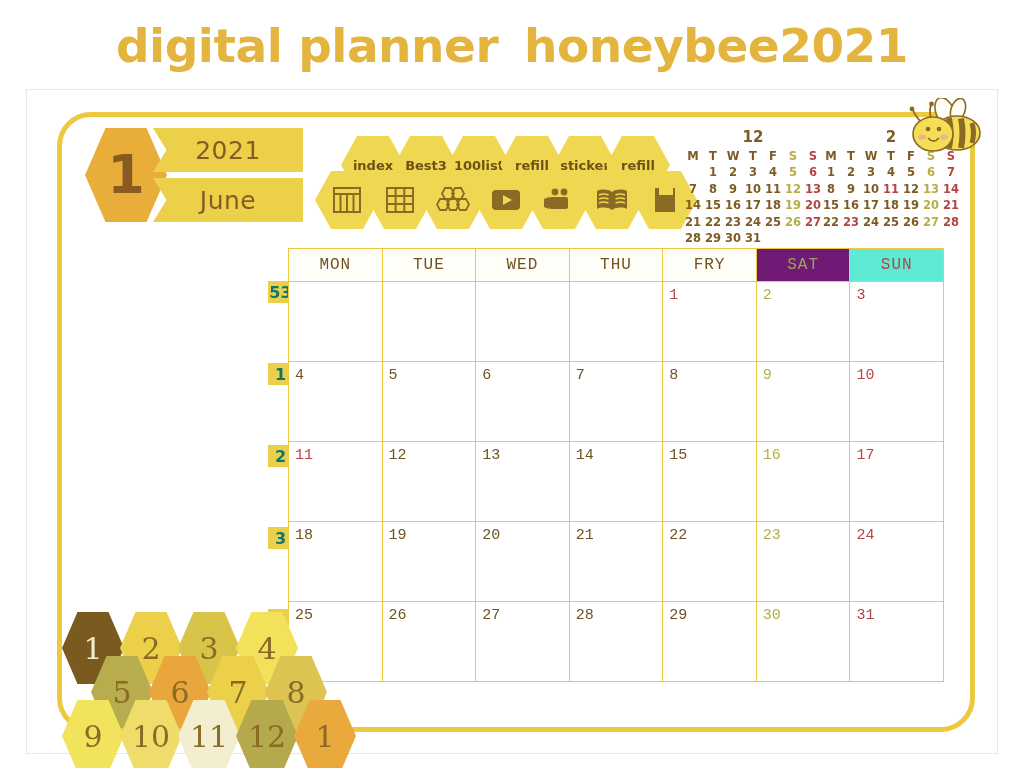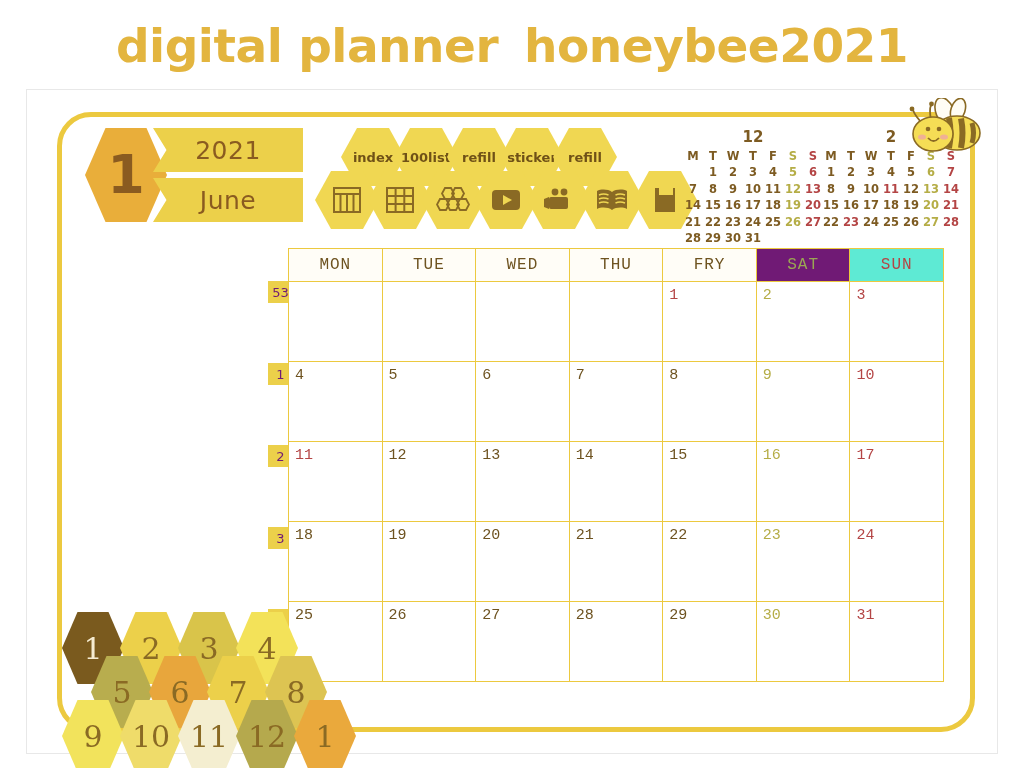--- a/index.html
+++ b/index.html
@@ -47,21 +47,21 @@
     clip-path: polygon(0% 0%, 100% 0%, 100% 100%, 0% 100%, 9% 50%);
     display:flex; align-items:center; justify-content:center;
   }
   .chev.year { top:0; }
   .chev.mname { top:50px; }
   .chev span { font-size:25px; color:#8a5b20; font-weight:400; letter-spacing:0.5px; }
 
   
   .menu { position:absolute; left:333px; top:128px; width:330px; height:100px; }
   .menu-row { position:absolute; display:flex; }
-  .menu-row.top { left:8px; top:0; gap:0px; }
+  .menu-row.top { left:8px; top:8px; gap:0px; }
   .menu-row.bot { left:-18px; top:43px; gap:0px; }
   .hexm {
     width:64px; height:58px; background:#f0d752;
     clip-path: polygon(25% 0%, 75% 0%, 100% 50%, 75% 100%, 25% 100%, 0% 50%);
     display:flex; align-items:center; justify-content:center;
     margin-right:-11px; flex:0 0 auto;
   }
   .hexm.label span { font-size:13px; color:#6f5117; font-weight:600; white-space:nowrap; }
   .hexm svg { display:block; }
 
@@ -97,21 +97,21 @@
     font-size:15px; color:#6e5320;
   }
   .cal td.sat { color:#b5ad46; }
   .cal td.sun, .cal td.hol { color:#b44545; }
 
   
   .wknums { position:absolute; left:268px; top:281px; width:24px; height:400px; }
   .wk {
     position:absolute; left:0; width:25px; height:22px; background:#ecd04a;
     display:flex; align-items:center; justify-content:center;
-    font-size:13px; font-weight:400; color:#701a75;
+    font-size:16px; font-weight:700; color:#0f766e;
   }
 
   
   .nav { position:absolute; left:30px; top:612px; width:275px; height:150px; }
   .navrow { position:absolute; display:flex; }
   .navrow.r1 { left:32px; top:0; }
   .navrow.r2 { left:61px; top:44px; }
   .navrow.r3 { left:32px; top:88px; }
   .hexn {
     width:62px; height:72px; margin-right:-4px;
@@ -144,20 +144,23 @@
     </div>
     <div class="chev mname">
       <span>June</span>
     </div>
   </div>
 
   <div class="menu">
     <div class="menu-row top">
       <div class="hexm label">
           <span>index</span>
+        </div>
+      <div class="hexm label">
+          <span>Best3</span>
         </div>
       <div class="hexm label">
           <span>100list</span>
         </div>
       <div class="hexm label">
           <span>refill</span>
         </div>
       <div class="hexm label">
           <span>sticker</span>
         </div>

